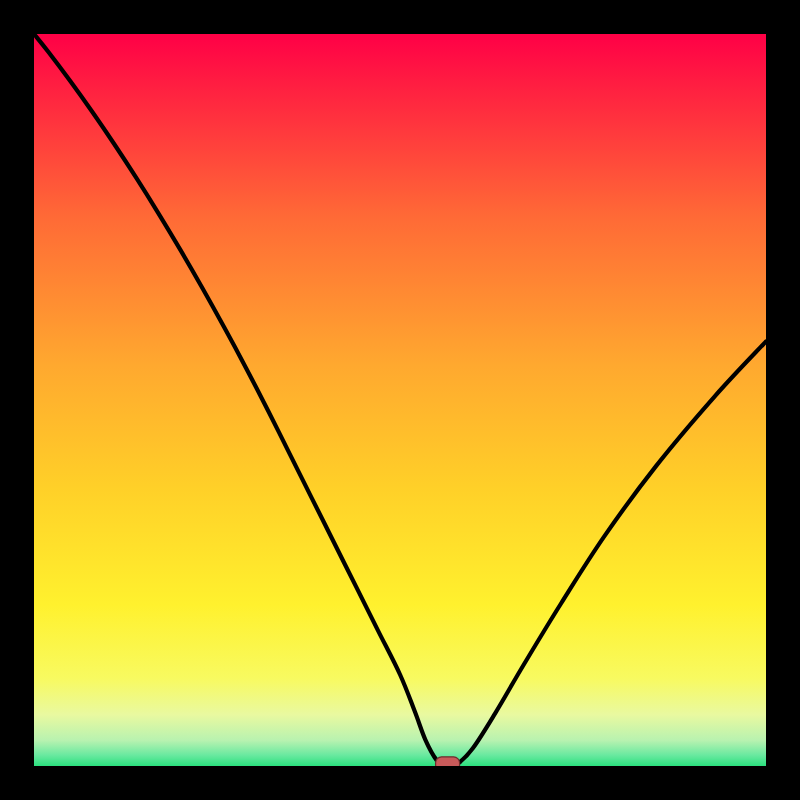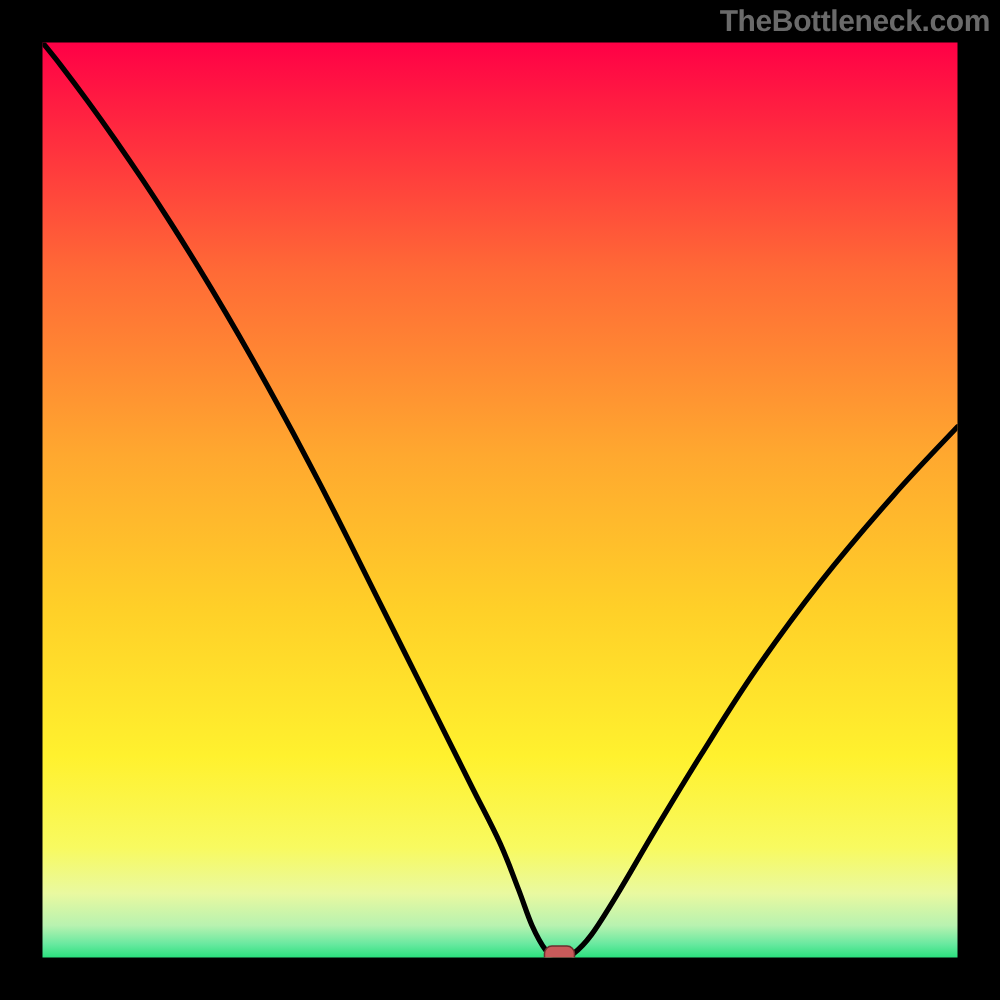--- a/index.html
+++ b/index.html
@@ -28,21 +28,20 @@
     letter-spacing: -0.3px;
   }
   svg {
     display: block;
   }
 </style>
 </head>
 <body>
 
 <div class="chart-container">
-  <div class="watermark">TheBottleneck.com</div>
   <svg width="800" height="800" viewBox="0 0 800 800">
     <defs>
       <linearGradient id="bgGrad" x1="0" y1="0" x2="0" y2="1">
         <stop offset="0%" stop-color="#ff0046"></stop>
         <stop offset="10%" stop-color="#ff2b3f"></stop>
         <stop offset="25%" stop-color="#ff6a36"></stop>
         <stop offset="45%" stop-color="#ffa82f"></stop>
         <stop offset="62%" stop-color="#ffd028"></stop>
         <stop offset="78%" stop-color="#fff12e"></stop>
         <stop offset="88%" stop-color="#f8fa60"></stop>

